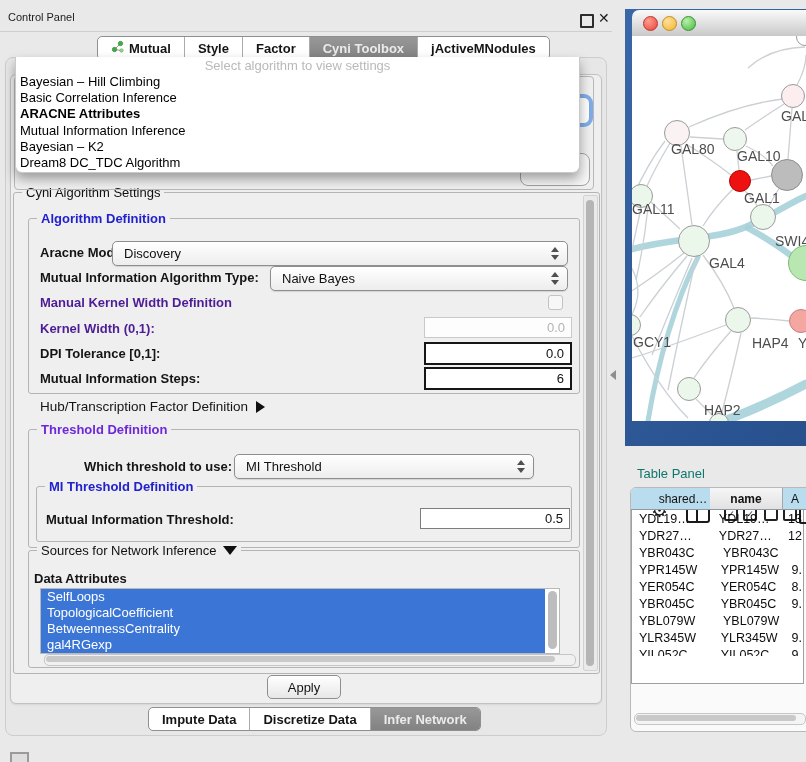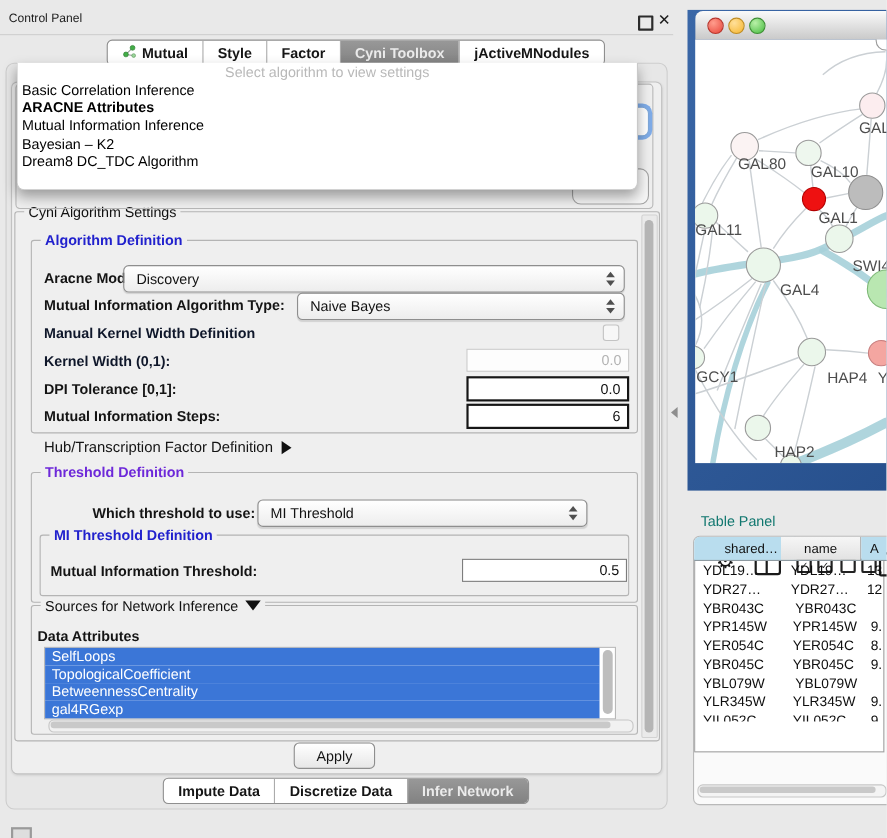--- a/index.html
+++ b/index.html
@@ -36,21 +36,21 @@
   .dd-ph{height:17px;line-height:17px;text-align:center;color:#b9b9b9;font-size:13px;}
   .dd-item{height:16.2px;line-height:16.2px;padding-left:4px;font-size:13px;color:#000;}
   .dd-item.bold{font-weight:bold;}
   
   .grp{border:1px solid #b4b4b4;border-radius:3px;}
   .gt{position:absolute;top:-8px;left:8px;background:#efefef;padding:0 4px;font-size:13px;
       white-space:nowrap;display:flex;align-items:center;}
   .gt.blue{color:#2121cd;font-weight:bold;}
   .gt.green{color:#6d28d9;font-weight:bold;}
   .lbl{font-size:13px;font-weight:bold;color:#141414;white-space:nowrap;}
-  .lbl.dis{color:#0f172a;}
+  .lbl.dis{color:#4c1d95;}
   .combo{height:23px;border:1px solid #8e8e8e;border-radius:5px;
          background:linear-gradient(#ffffff,#ededed);display:flex;align-items:center;
          font-size:13px;color:#111;padding:0 24px 0 11px;box-shadow:0 1px 1px rgba(0,0,0,.12);}
   .combo .arrows{position:absolute;right:8px;top:5px;display:flex;flex-direction:column;gap:3px;}
   .tri-up{width:0;height:0;border-left:4px solid transparent;border-right:4px solid transparent;
           border-bottom:5px solid #4f4f4f;}
   .tri-down{width:0;height:0;border-left:4px solid transparent;border-right:4px solid transparent;
             border-top:5px solid #4f4f4f;}
   .field{height:19px;background:#fff;font-size:13px;display:flex;align-items:center;
          justify-content:flex-end;padding-right:6px;color:#111;}
@@ -94,21 +94,21 @@
   .gear{font-size:19px;color:#1a1a1a;line-height:1;}
   .split-ico{width:20px;height:16px;border:2px solid #1a1a1a;border-radius:3px;position:relative;}
   .split-ico:before{content:"";position:absolute;left:8px;top:0;width:2px;height:100%;background:#1a1a1a;}
   .cb{width:10px;height:10px;border:2px solid #222;border-radius:2px;font-size:9px;line-height:10px;
       text-align:center;color:#222;font-weight:bold;}
   .doc-ico{width:15px;height:18px;border:2px solid #1a1a1a;border-radius:2px;}
   .tbl{left:3px;top:51px;width:171px;height:174px;border:1px solid #9f9f9f;background:#fff;overflow:hidden;}
   .th{position:absolute;top:0;height:21px;border-right:1px solid #9aa6ad;border-bottom:1px solid #8e9aa1;
       font-size:12px;display:flex;align-items:center;justify-content:center;color:#111;}
   .th.blue{background:#b9ddee;padding-left:13px;}
-  .th.gray{background:linear-gradient(#f6f6f6,#e2e2e2);border-right-color:#a6a6a6;}
+  .th.gray{background:linear-gradient(#f6f6f6,#e2e2e2);border-right-color:#a6a6a6;font-weight:bold;}
   .trows{position:absolute;left:0;top:22px;width:171px;height:146px;overflow:hidden;}
   .tr{height:17px;display:flex;align-items:center;font-size:12.5px;color:#0d0d0d;}
   .td1{width:74px;padding-left:8px;overflow:hidden;white-space:nowrap;}
   .td2{width:67px;padding-left:10px;overflow:hidden;white-space:nowrap;}
   .td3{padding-left:6px;white-space:nowrap;}
   .tp-hscroll{position:absolute;left:3px;top:225px;width:170px;height:10px;background:#f4f4f4;
               border:1px solid #c6c6c6;border-radius:5px;}
   .tp-hthumb{position:absolute;left:1px;top:1px;width:160px;height:6px;background:#c9c9c9;border-radius:4px;}
 </style>
 </head>
@@ -148,20 +148,21 @@
   <div class="tab sel">
       <span>Cyni Toolbox</span>
     </div>
   <div class="tab">
       <span>jActiveMNodules</span>
     </div>
 </div>
 
 <div class="abs dropdown">
   <div class="dd-ph">Select algorithm to view settings</div>
+  <div class="dd-item">Bayesian – Hill Climbing</div>
   <div class="dd-item">Basic Correlation Inference</div>
   <div class="dd-item bold">ARACNE Attributes</div>
   <div class="dd-item">Mutual Information Inference</div>
   <div class="dd-item">Bayesian – K2</div>
   <div class="dd-item">Dream8 DC_TDC Algorithm</div>
 </div>
 
 <div class="abs grp" style="left:13px;top:192px;width:585px;height:480px;">
   <span class="gt">Cyni Algorithm Settings</span>
 </div>

